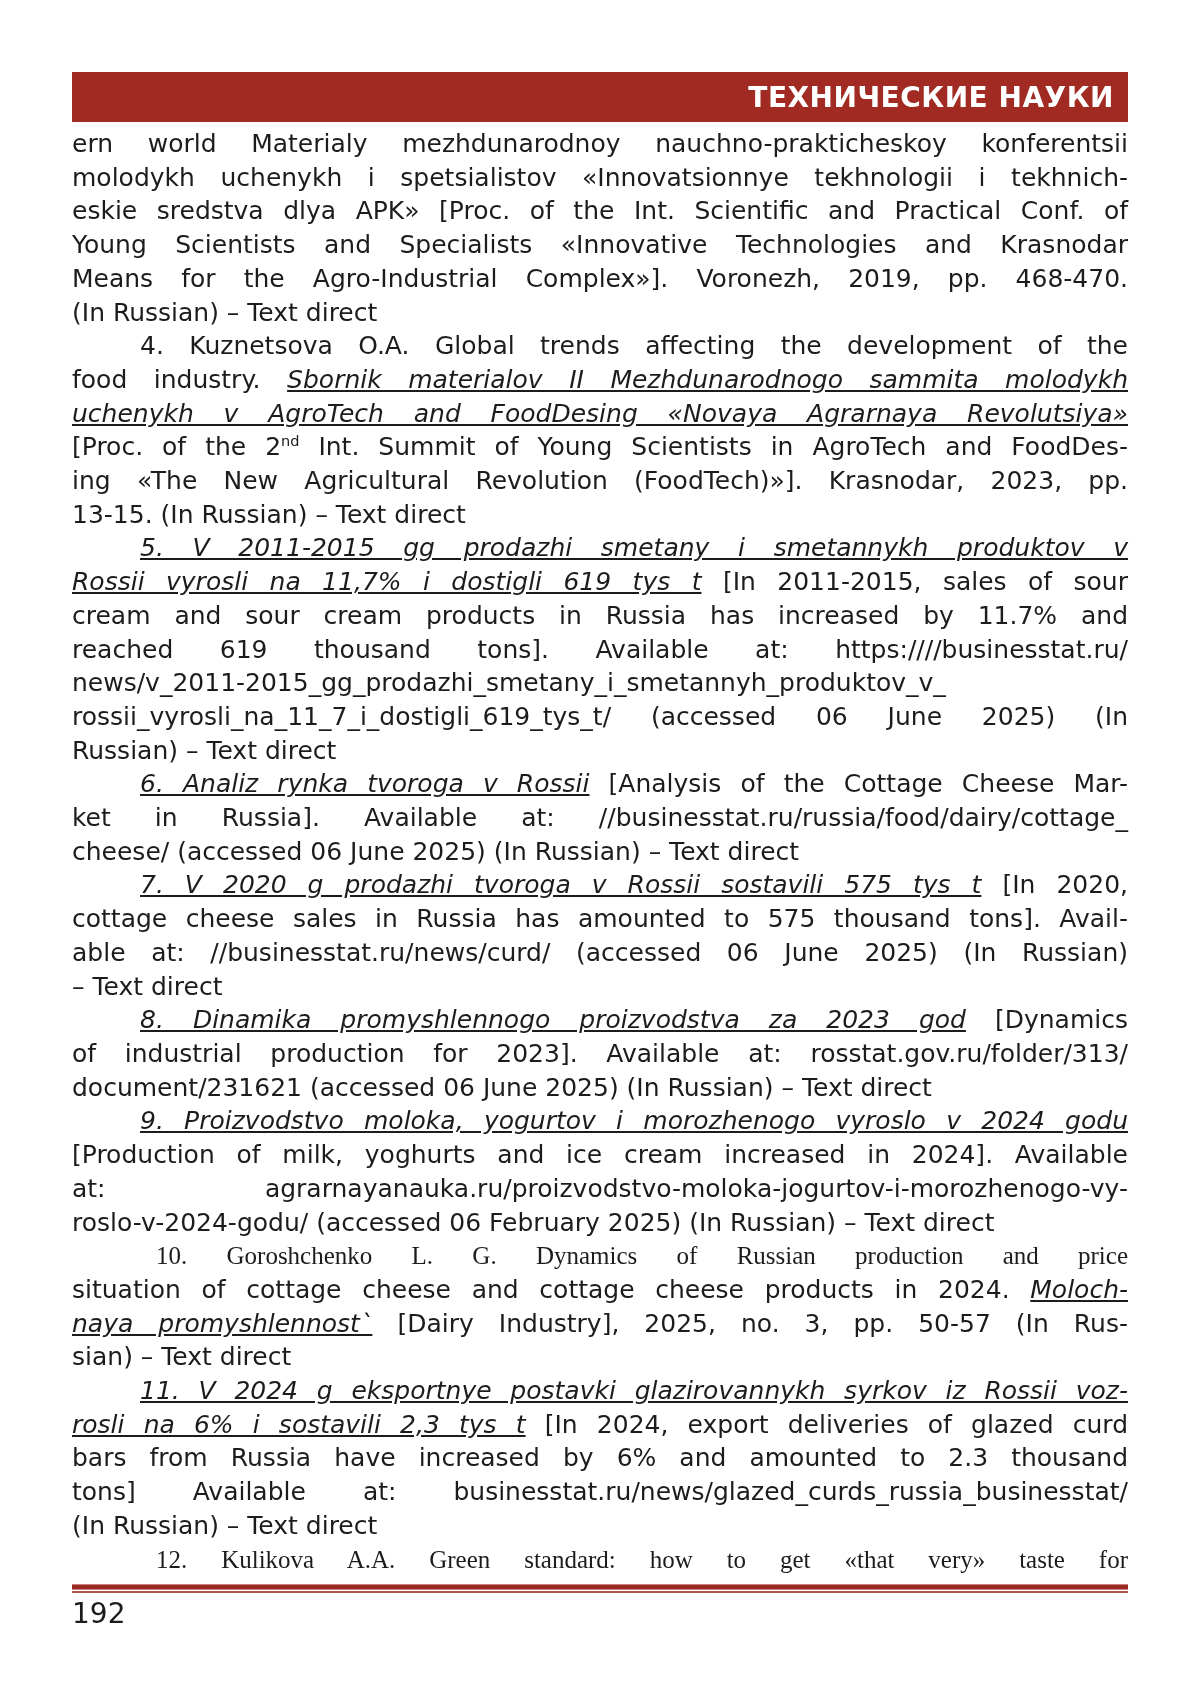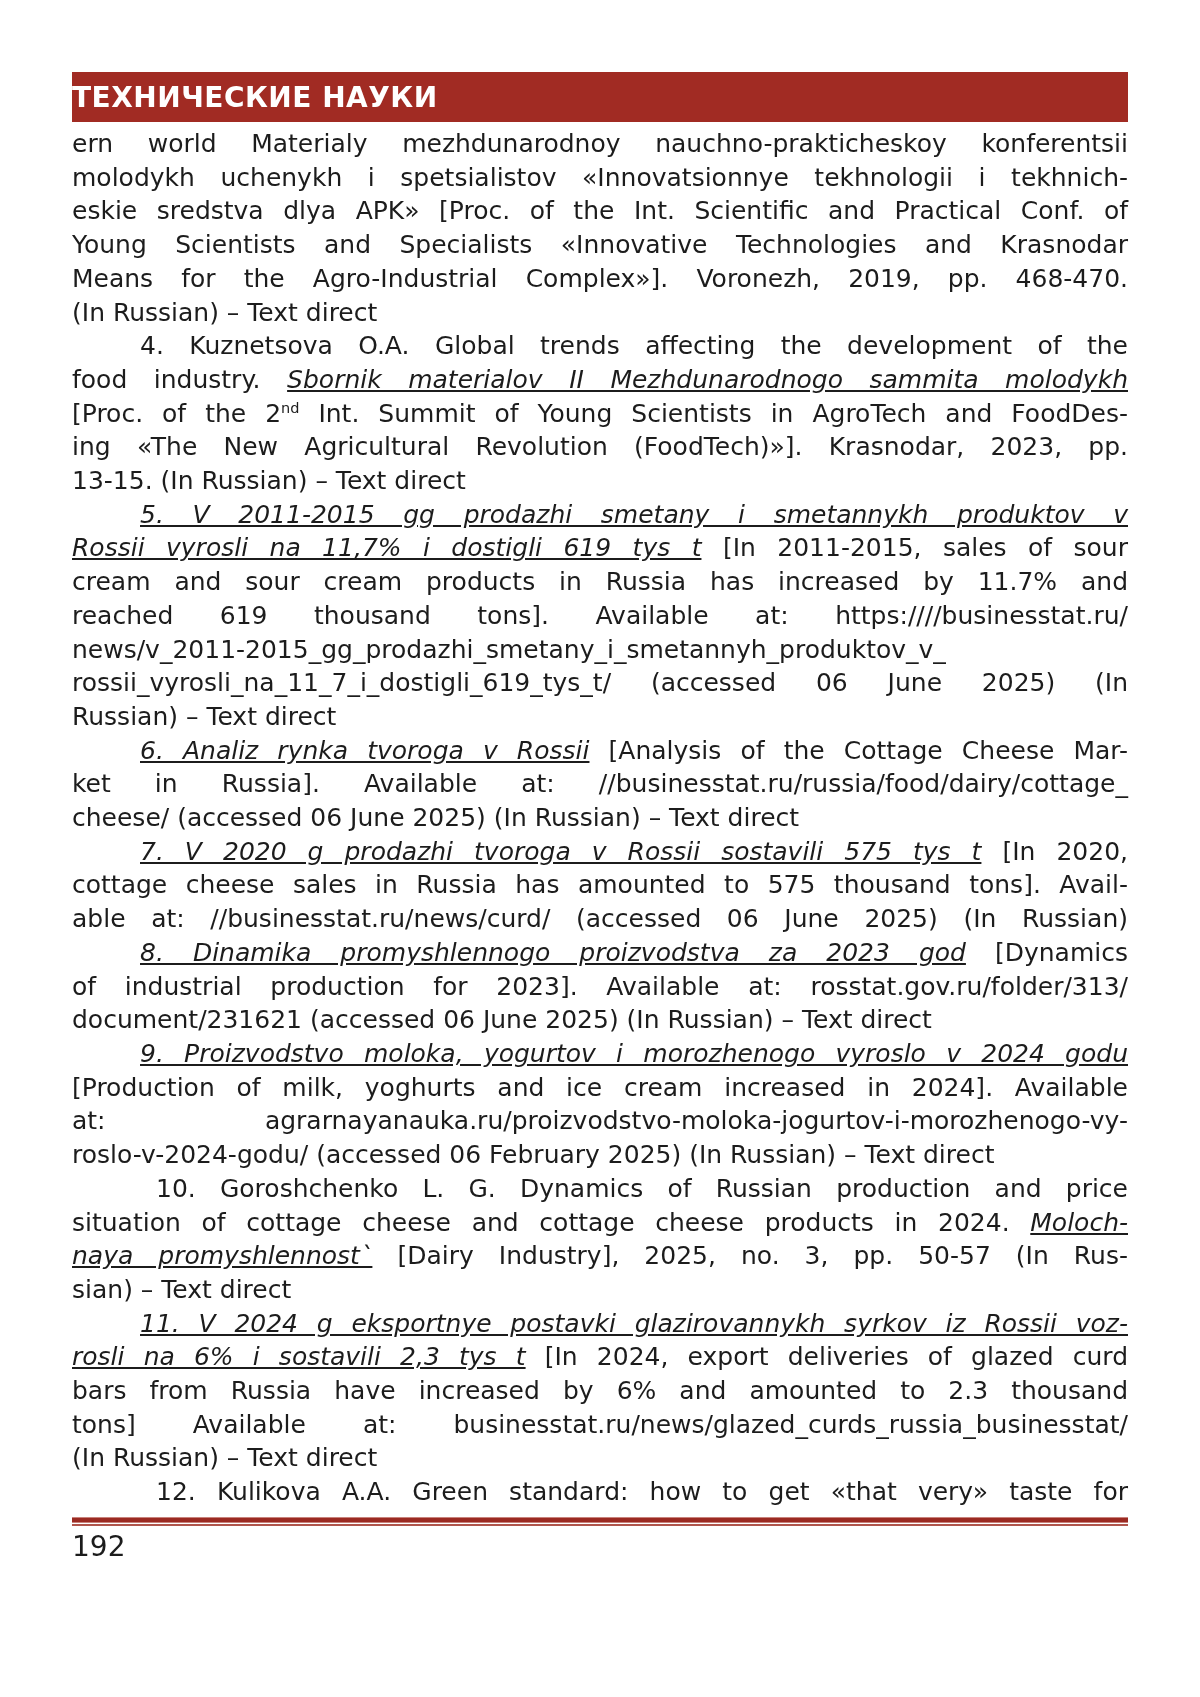--- a/index.html
+++ b/index.html
@@ -12,21 +12,21 @@
     color: #1c1c1c;
     overflow: hidden;
   }
   .content { margin: 0 72px; width: 1056px; }
   .header-bar {
     margin-top: 72px;
     height: 50px;
     background: #A12B23;
     display: flex;
     align-items: center;
-    justify-content: flex-start;
+    justify-content: flex-end;
     padding-right: 14px;
     box-sizing: border-box;
   }
   .header-bar span {
     color: #ffffff;
     font-weight: bold;
     font-size: 28px;
     letter-spacing: 0.5px;
   }
   .refs { margin-top: 5px; }
@@ -36,21 +36,21 @@
     white-space: nowrap;
     text-align: left;
   }
   .line.j {
     white-space: normal;
     text-align: justify;
     text-align-last: justify;
     text-justify: inter-word;
   }
   .line.ind1 { padding-left: 68px; }
-  .line.ind2 { padding-left: 84px; }
+  .line.ind2 { padding-left: 84px; font-family: Liberation Serif, serif; }
   .it { font-style: italic; text-decoration: underline; }
   sup { font-size: 0.58em; vertical-align: super; line-height: 0; }
   .rule {
     margin-top: 8px;
     height: 9px;
     background: linear-gradient(
       to bottom,
       #C9837C 0px, #C9837C 1px,
       #9B2A22 1px, #9B2A22 5px,
       #C9837C 5px, #C9837C 6px,
@@ -81,20 +81,21 @@
           <div class="line j"><span>ern world Materialy mezhdunarodnoy nauchno-prakticheskoy konferentsii</span></div>
           <div class="line j"><span>molodykh uchenykh i spetsialistov «Innovatsionnye tekhnologii i tekhnich-</span></div>
           <div class="line j"><span>eskie sredstva dlya APK» [Proc. of the Int. Scientific and Practical Conf. of</span></div>
           <div class="line j"><span>Young Scientists and Specialists «Innovative Technologies and Krasnodar</span></div>
           <div class="line j"><span>Means for the Agro-Industrial Complex»]. Voronezh, 2019, pp. 468-470.</span></div>
           <div class="line"><span>(In Russian) – Text direct</span></div>
         </div>
         <div class="para">
           <div class="line j ind1"><span>4. Kuznetsova O.A. Global trends affecting the development of the</span></div>
           <div class="line j"><span>food industry. </span><span class="it">Sbornik materialov II Mezhdunarodnogo sammita molodykh</span></div>
+          <div class="line j"><span class="it">uchenykh v AgroTech and FoodDesing «Novaya Agrarnaya Revolutsiya»</span></div>
           <div class="line j"><span>[Proc. of the 2</span><sup>nd</sup><span> Int. Summit of Young Scientists in AgroTech and FoodDes-</span></div>
           <div class="line j"><span>ing «The New Agricultural Revolution (FoodTech)»]. Krasnodar, 2023, pp.</span></div>
           <div class="line"><span>13-15. (In Russian) – Text direct</span></div>
         </div>
         <div class="para">
           <div class="line j ind1"><span class="it">5. V 2011-2015 gg prodazhi smetany i smetannykh produktov v</span></div>
           <div class="line j"><span class="it">Rossii vyrosli na 11,7% i dostigli 619 tys t</span><span> [In 2011-2015, sales of sour</span></div>
           <div class="line j"><span>cream and sour cream products in Russia has increased by 11.7% and</span></div>
           <div class="line j"><span>reached 619 thousand tons]. Available at: https:////businesstat.ru/</span></div>
           <div class="line j"><span>news/v_2011-2015_gg_prodazhi_smetany_i_smetannyh_produktov_v_</span></div>
@@ -103,20 +104,21 @@
         </div>
         <div class="para">
           <div class="line j ind1"><span class="it">6. Analiz rynka tvoroga v Rossii</span><span> [Analysis of the Cottage Cheese Mar-</span></div>
           <div class="line j"><span>ket in Russia]. Available at: //businesstat.ru/russia/food/dairy/cottage_</span></div>
           <div class="line"><span>cheese/ (accessed 06 June 2025) (In Russian) – Text direct</span></div>
         </div>
         <div class="para">
           <div class="line j ind1"><span class="it">7. V 2020 g prodazhi tvoroga v Rossii sostavili 575 tys t</span><span> [In 2020,</span></div>
           <div class="line j"><span>cottage cheese sales in Russia has amounted to 575 thousand tons]. Avail-</span></div>
           <div class="line j"><span>able at: //businesstat.ru/news/curd/ (accessed 06 June 2025) (In Russian)</span></div>
+          <div class="line"><span>– Text direct</span></div>
         </div>
         <div class="para">
           <div class="line j ind1"><span class="it">8. Dinamika promyshlennogo proizvodstva za 2023 god</span><span> [Dynamics</span></div>
           <div class="line j"><span>of industrial production for 2023]. Available at: rosstat.gov.ru/folder/313/</span></div>
           <div class="line"><span>document/231621 (accessed 06 June 2025) (In Russian) – Text direct</span></div>
         </div>
         <div class="para">
           <div class="line j ind1"><span class="it">9. Proizvodstvo moloka, yogurtov i morozhenogo vyroslo v 2024 godu</span></div>
           <div class="line j"><span>[Production of milk, yoghurts and ice cream increased in 2024]. Available</span></div>
           <div class="line j"><span>at: agrarnayanauka.ru/proizvodstvo-moloka-jogurtov-i-morozhenogo-vy-</span></div>

